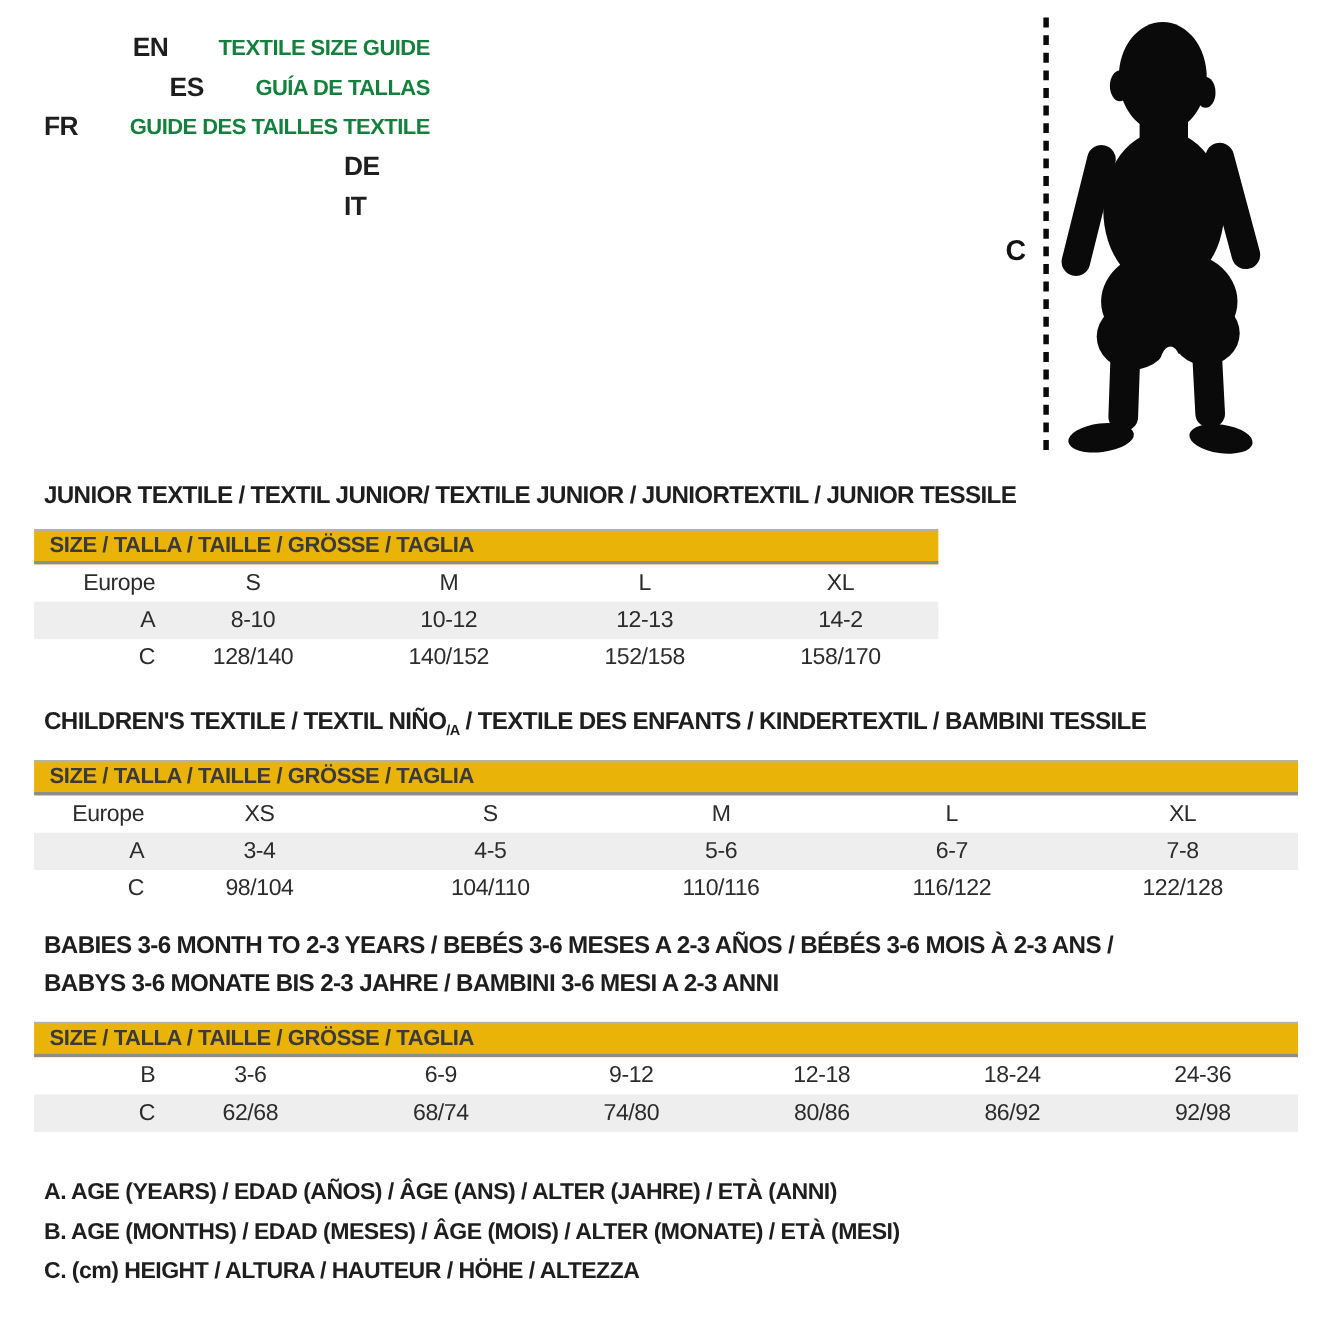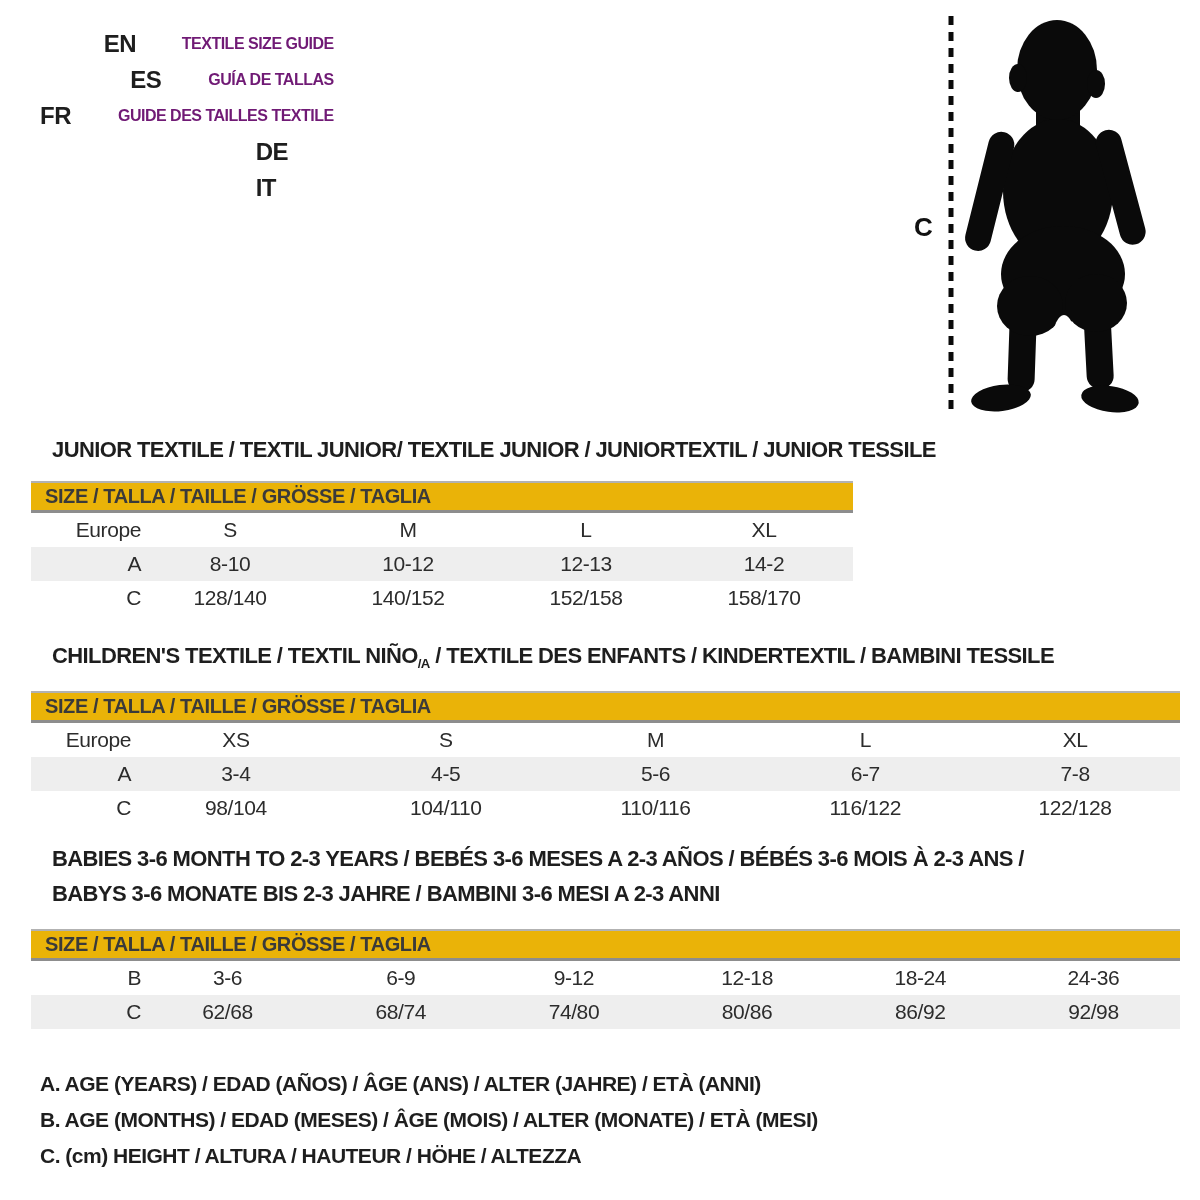--- a/index.html
+++ b/index.html
@@ -9,29 +9,29 @@
     background: #ffffff;
     font-family: "Liberation Sans", "DejaVu Sans", sans-serif;
     color: #222;
     overflow: hidden;
   }
 
   
   .lang-list { position: absolute; left: 40px; top: 26px; }
   .lang-row { display: flex; height: 36px; align-items: center; justify-content: flex-end; }
   .lang-code { width: 78px; font-weight: 700; font-size: 24px; letter-spacing: -0.5px; color: #1e1e1e; }
-  .lang-title { font-weight: 700; font-size: 16px; letter-spacing: -0.5px; color: #701a75; }
+  .lang-title { font-weight: 700; font-size: 20px; letter-spacing: -0.5px; color: #15803d; }
 
   
   .figure-wrap { position: absolute; left: 898px; top: 6px; width: 262px; height: 418px; }
   .figure-label { position: absolute; left: 16px; top: 206px; font-weight: 700; font-size: 26px; color: #111; }
 
   
   .sec-heading {
-    position: absolute; left: 52px;
+    position: absolute; left: 40px;
     font-weight: 700; font-size: 22px; letter-spacing: -0.6px; color: #1e1e1e;
     white-space: nowrap;
   }
   .sub-a { font-size: 0.60em; vertical-align: sub; }
 
   
   .size-table { position: absolute; left: 31px; }
   .w-junior { width: 822px; }
   .w-wide { width: 1149px; }
 

